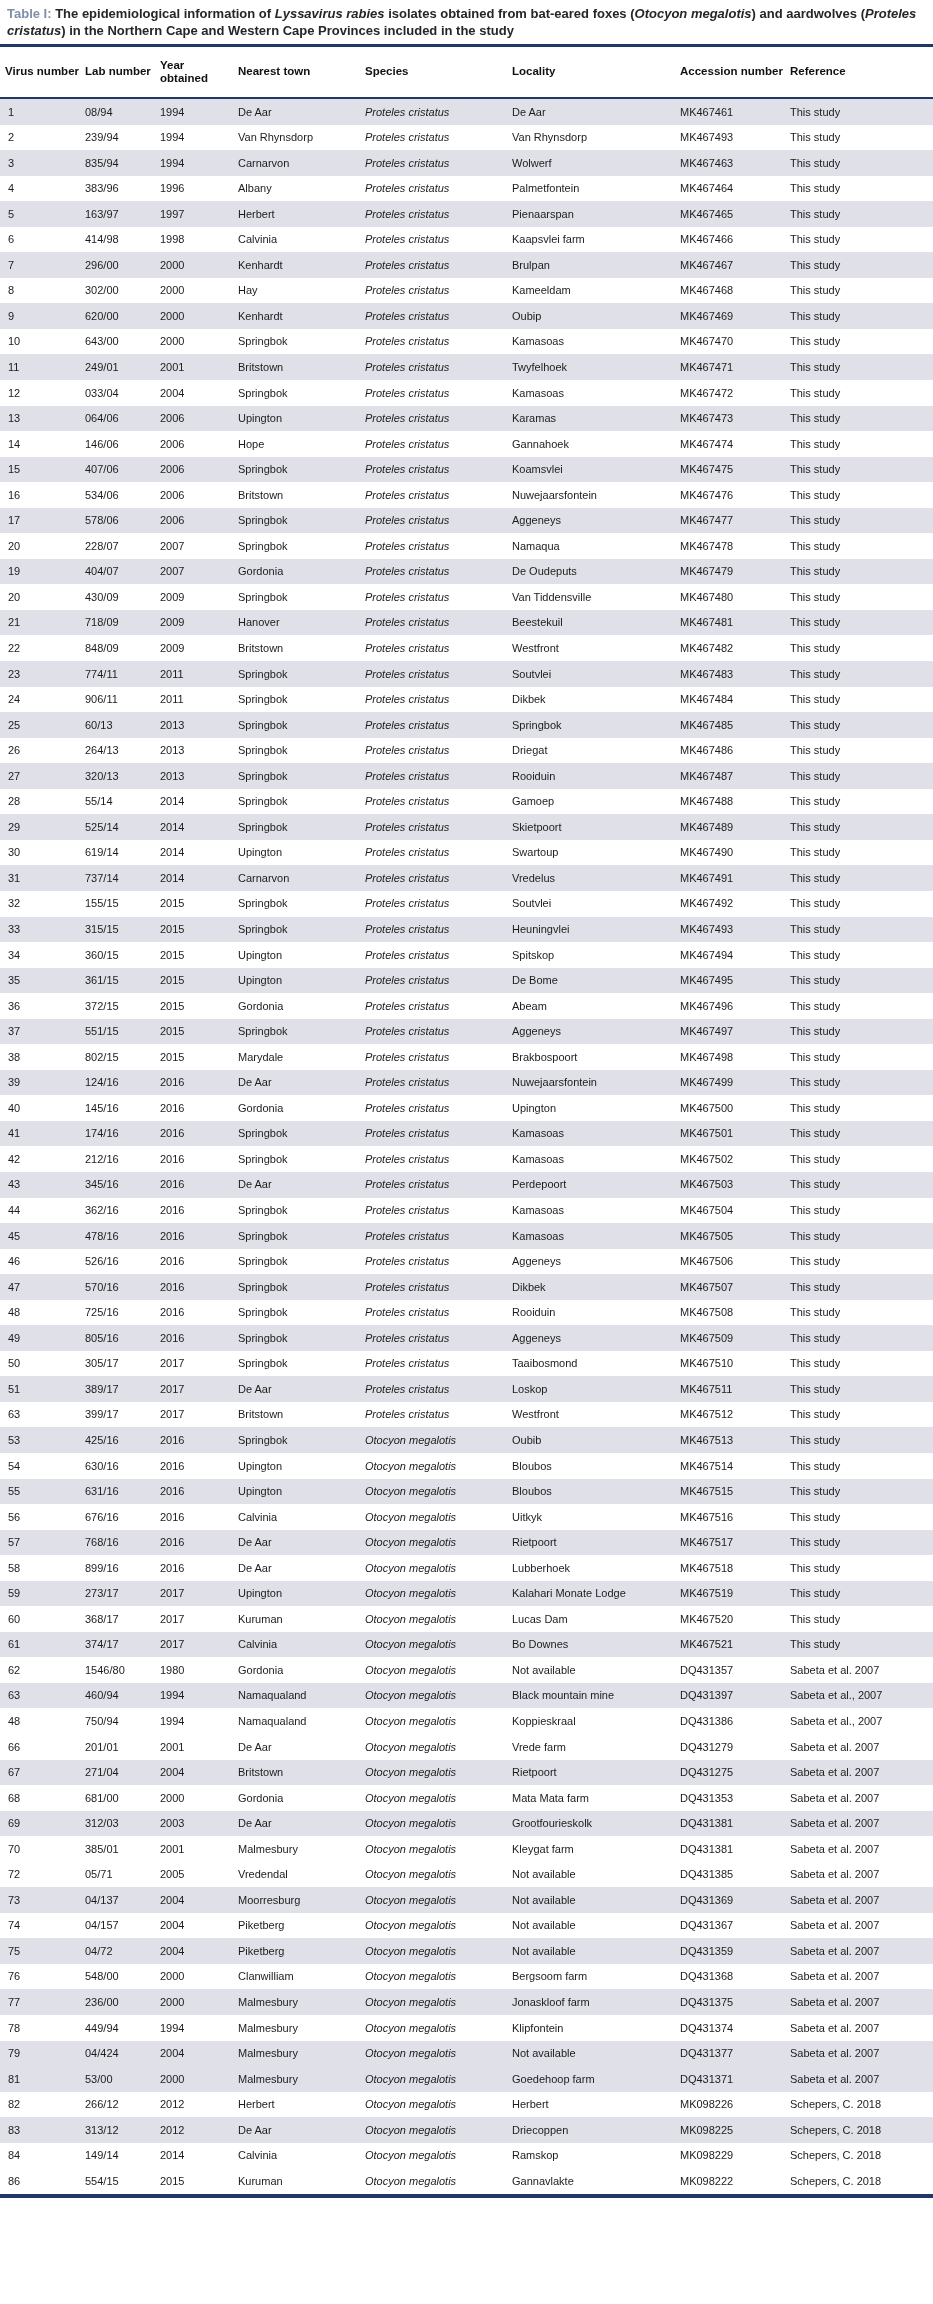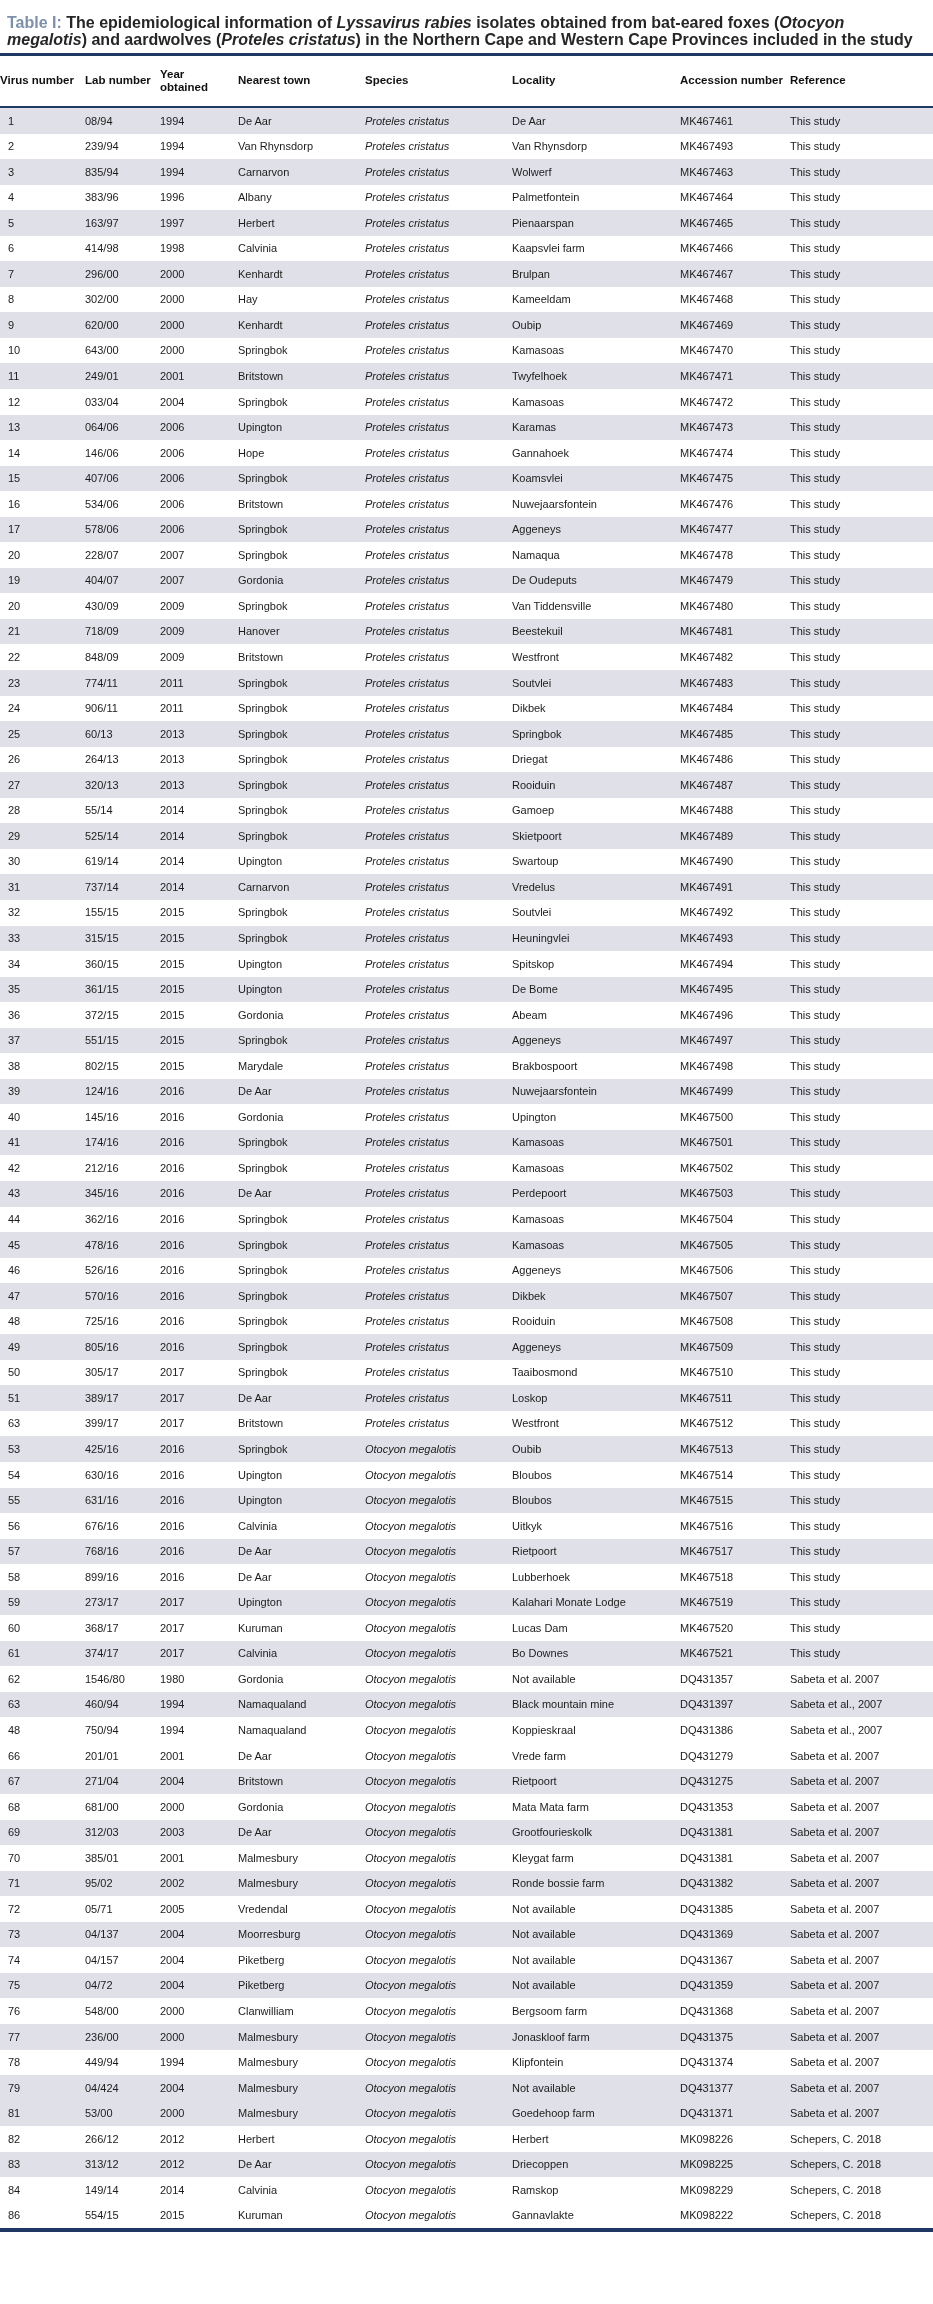--- a/index.html
+++ b/index.html
@@ -10,22 +10,22 @@
   }
   html,body{margin:0;padding:0;}
   body{
     width:933px;
     background:#ffffff;
     font-family:"Liberation Sans", sans-serif;
     color:var(--text_dark);
     -webkit-font-smoothing:antialiased;
   }
   .title{
-    padding:15px 10px 5px 7px;
-    font-size:16px;
+    padding:6px 10px 5px 7px;
+    font-size:13px;
     line-height:16.5px;
     font-weight:bold;
     color:#262626;
   }
   .title .tbl-label{color:var(--title_label);}
   .title .ital{font-style:italic;}
   .top-rule{height:3px;background:var(--rule_navy);}
   table{
     width:933px;
     border-collapse:collapse;
@@ -43,21 +43,21 @@
     text-align:left;
     vertical-align:middle;
     font-size:11.5px;
     line-height:13.5px;
     font-weight:bold;
     color:#111;
     height:46px;
     padding:2px 6px 2px 0;
     border-bottom:2px solid var(--rule_navy);
   }
-  thead th:first-child{}
+  thead th:first-child{text-align:right;}
   tbody td{
     font-size:11px;
     line-height:12.5px;
     height:25.55px;
     padding:0 4px 0 0;
     vertical-align:middle;
     color:var(--text_dark);
     white-space:nowrap;
     overflow:hidden;
   }
@@ -782,30 +782,20 @@
       <tr>
     <td>70</td>
     <td>385/01</td>
     <td>2001</td>
     <td>Malmesbury</td>
     <td class="species">Otocyon megalotis</td>
     <td>Kleygat farm</td>
     <td>DQ431381</td>
     <td>Sabeta et al. 2007</td>
   </tr>
-      <tr class="shaded">
-    <td>71</td>
-    <td>95/02</td>
-    <td>2002</td>
-    <td>Malmesbury</td>
-    <td class="species">Otocyon megalotis</td>
-    <td>Ronde bossie farm</td>
-    <td>DQ431382</td>
-    <td>Sabeta et al. 2007</td>
-  </tr>
       <tr>
     <td>72</td>
     <td>05/71</td>
     <td>2005</td>
     <td>Vredendal</td>
     <td class="species">Otocyon megalotis</td>
     <td>Not available</td>
     <td>DQ431385</td>
     <td>Sabeta et al. 2007</td>
   </tr>

